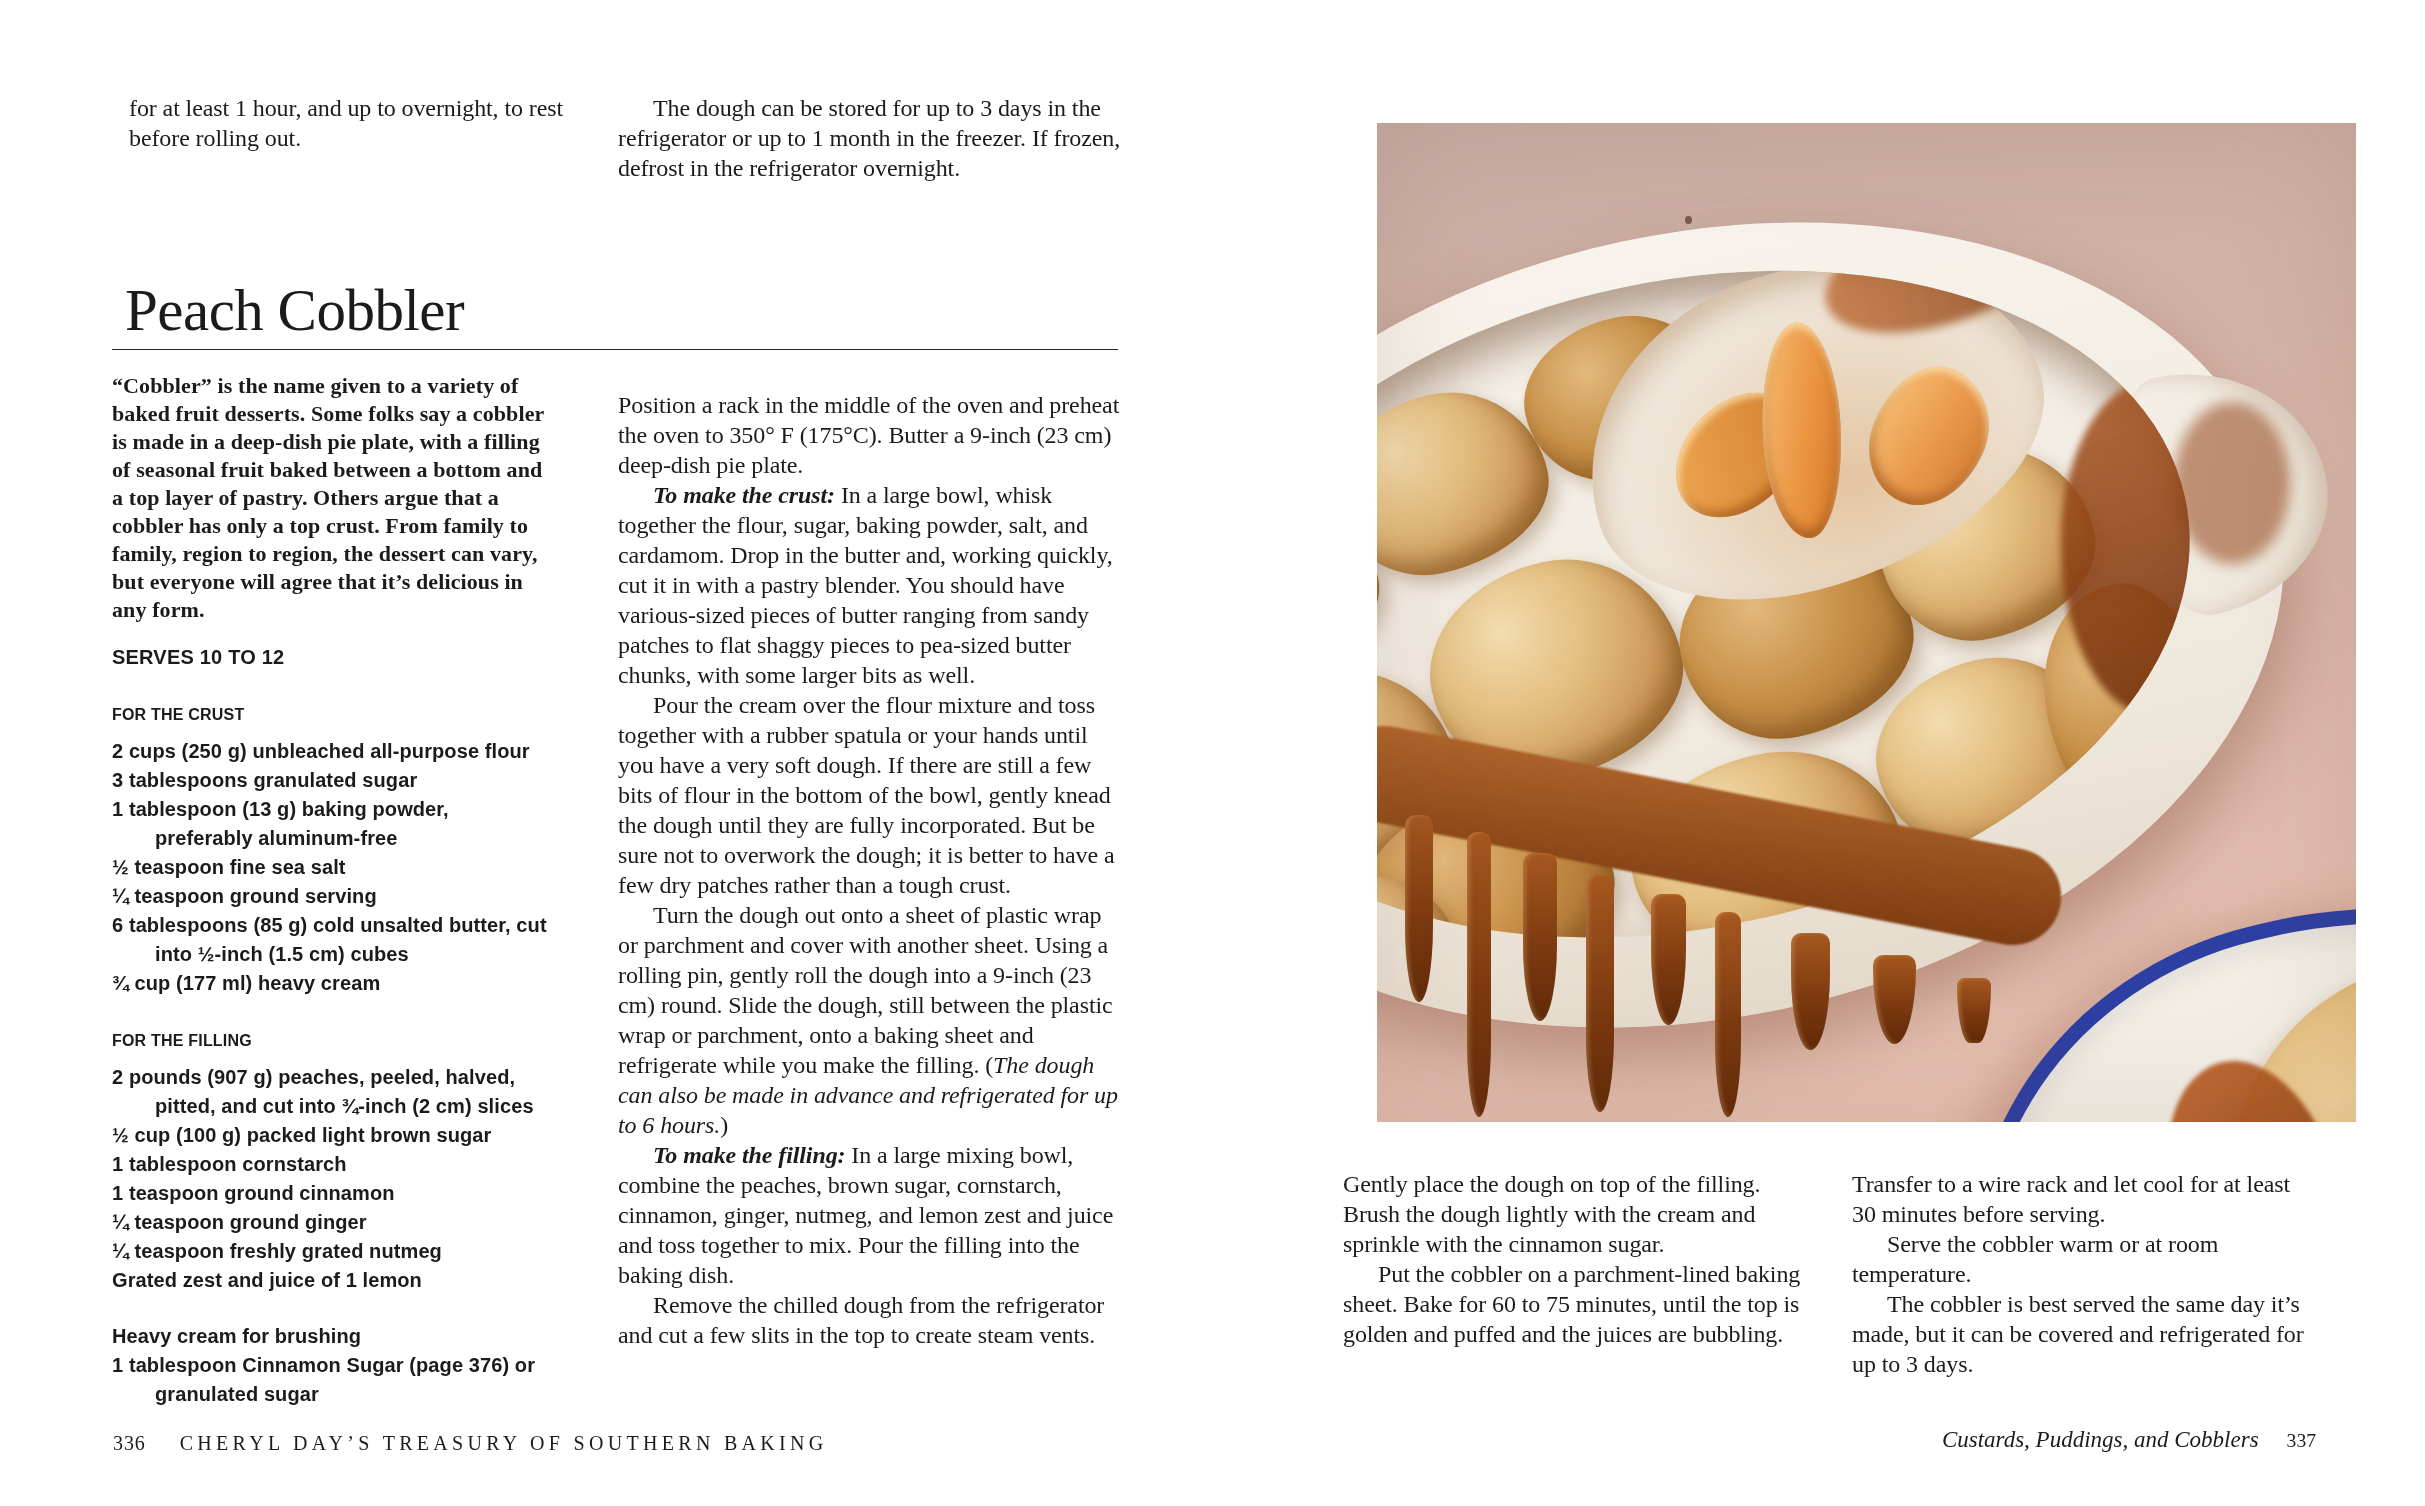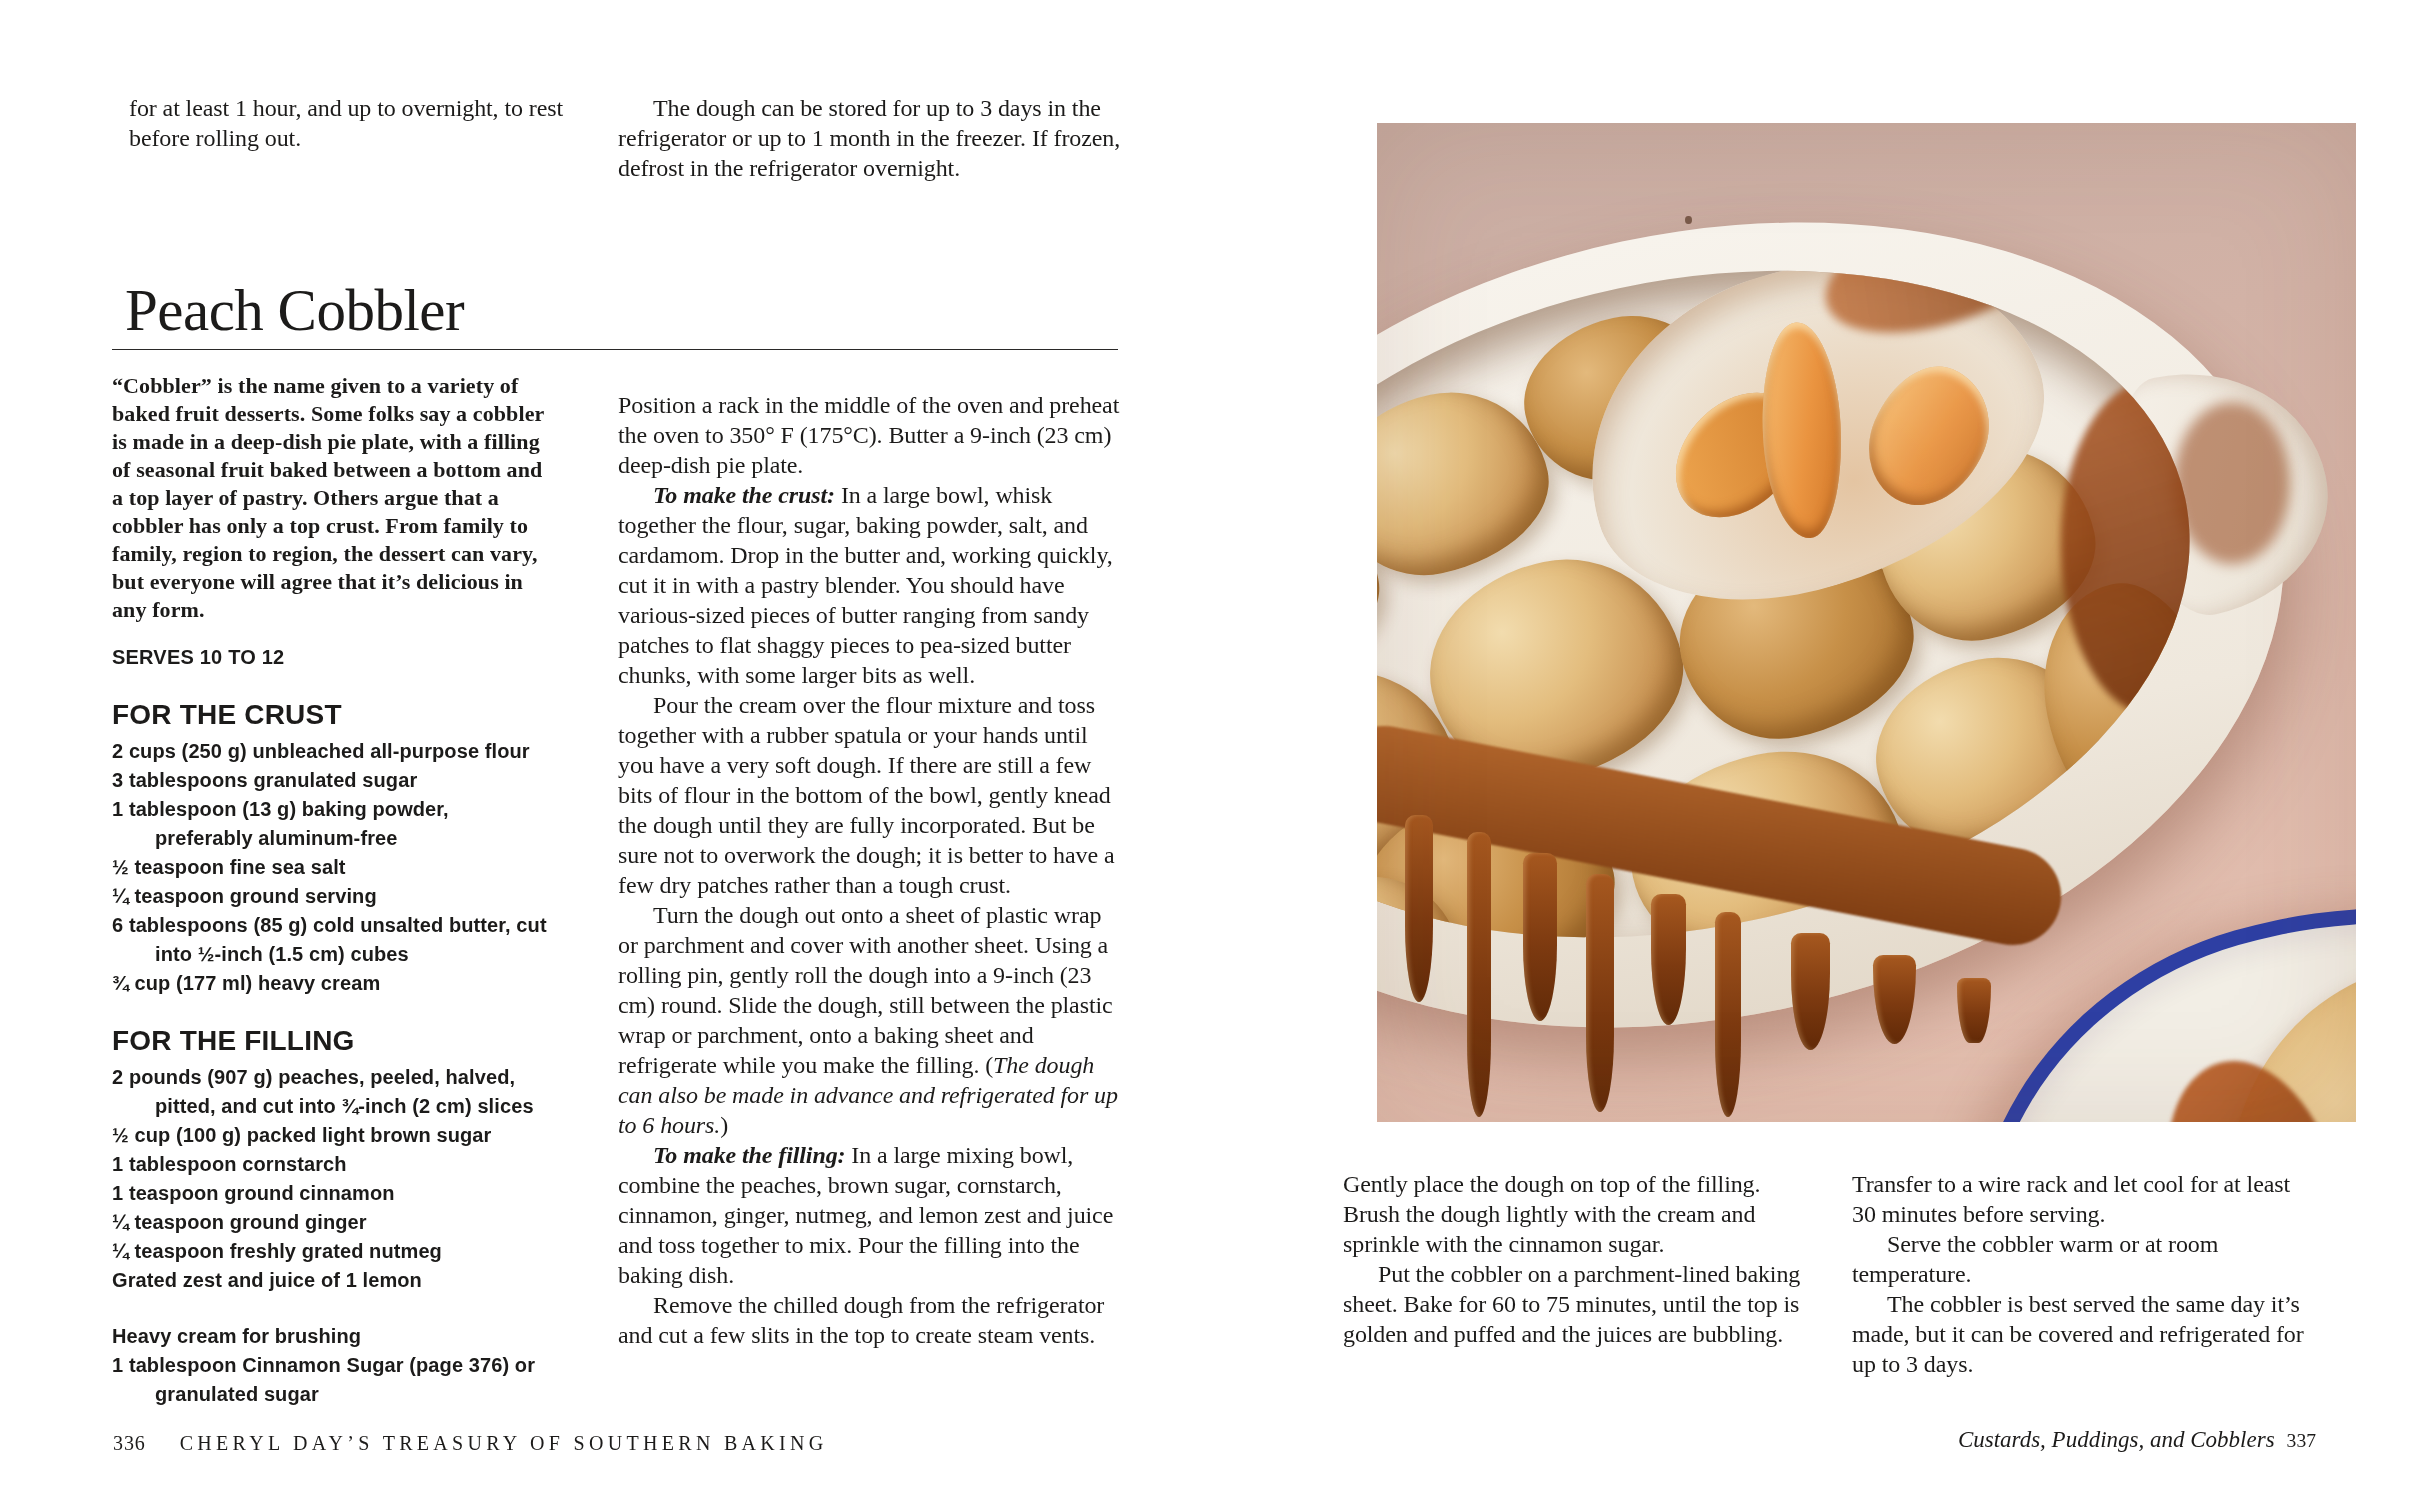--- a/index.html
+++ b/index.html
@@ -17,38 +17,38 @@
   .cont2 { position:absolute; left:618px; top:93px; width:508px; margin:0; text-indent:35px; }
 
   .title { position:absolute; left:109px; top:261px; margin:16px;
            font-size:59px; line-height:67px; font-weight:400; letter-spacing:-0.5px; }
   .title-rule { position:absolute; left:112px; top:349px; width:1006px; height:0;
            border:none; border-top:1.9px solid #2a2928; margin:0; }
 
   .col1 { position:absolute; left:112px; top:372px; width:440px; }
   .intro { margin:0; font-size:22px; line-height:28px; font-weight:700; letter-spacing:0.1px; }
   .serves { margin:18.7px 0 0; font-size:20px; line-height:29px; font-weight:700; letter-spacing:0.2px; }
-  .ing-head { margin:28px 0 8.4px; font-size:28px; line-height:29px; font-weight:700; letter-spacing:0.2px; }
+  .ing-head { margin:28px 0 8.4px; font-size:16px; line-height:29px; font-weight:700; letter-spacing:0.2px; }
   .ing { margin:0; font-size:20px; line-height:29px; font-weight:700;
          padding-left:43px; text-indent:-43px; letter-spacing:0.1px; }
   .finishing { margin-top:27px; }
 
   .col2 { position:absolute; left:618px; top:390px; width:507px; }
   .col3 { position:absolute; left:1343px; top:1169px; width:468px; }
   .col4 { position:absolute; left:1852px; top:1169px; width:466px; }
   .step { margin:0; text-indent:35px; }
   .step.first { text-indent:0; }
   .lead { font-weight:700; font-style:italic; }
 
   
   .footer-left { position:absolute; left:113px; top:1431px; font-size:20px; line-height:24px; }
   .footer-left .pgnum { letter-spacing:0.9px; margin-right:34px; }
   .footer-left .running { letter-spacing:4.3px; }
   .footer-right { position:absolute; right:110px; top:1427px; font-size:19.6px; line-height:26px; white-space:nowrap; }
-  .footer-right .running { font-style:italic; font-size:23px; margin-right:12px; }
+  .footer-right .running { font-style:italic; font-size:23px; margin-right:28px; }
 
   
   .photo { position:absolute; left:1337px; top:108px; width:979px; height:999px; overflow:hidden;
            background:linear-gradient(168deg,#c8ada3 0%,#d2b2a6 30%,#ddb9ab 62%,#e7c2b2 100%); }
   .photo * { position:absolute; }
   .fleck { left:308px; top:93px; width:6.5px; height:8.4px; background:#7b5c4c; border-radius:50%; }
 
   .dish { left:-261px; top:110px; width:1175px; height:784px; transform:rotate(-12deg); }
   .dish-body { left:0; top:0; right:0; bottom:0; background:linear-gradient(180deg,#f7f3ec,#efe8dd 70%,#e4dacb);
                border-radius:50%; box-shadow:0 32px 65px rgba(120,68,48,0.38); }

